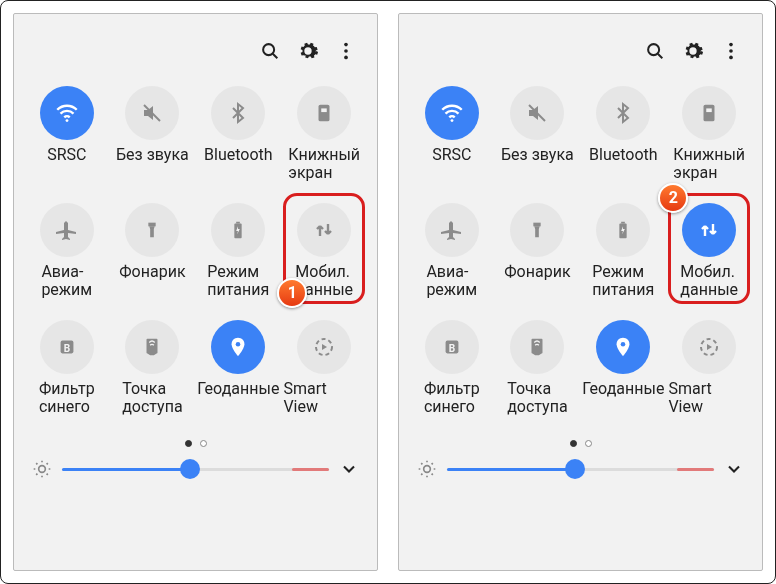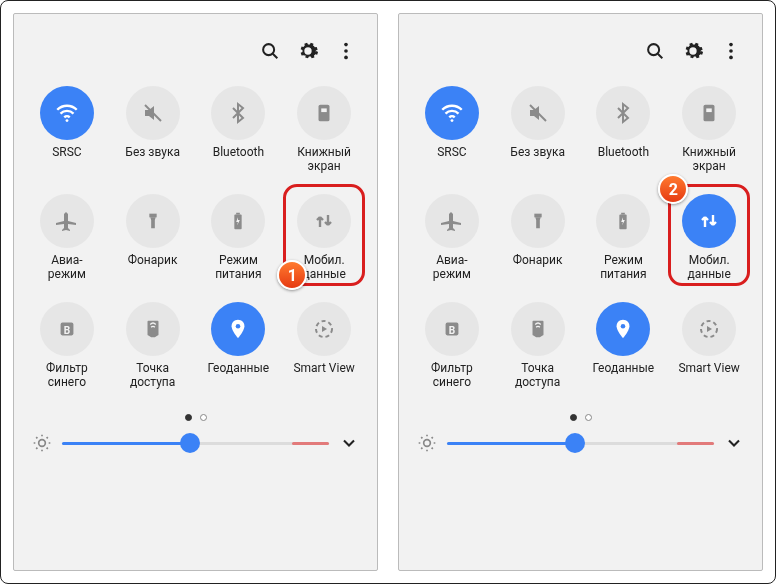--- a/index.html
+++ b/index.html
@@ -37,21 +37,21 @@
     position: relative;
   }
   .circle {
     width: 54px; height: 54px; border-radius: 50%;
     background: #e6e6e6;
     display: flex; align-items: center; justify-content: center;
     color: #8b8b8b;
   }
   .circle.active { background: #3b82f6; color: #fff; }
   .label {
-    font-size: 12px; color: #222; text-align: center;
+    font-size: 16px; color: #222; 
     margin-top: 6px; line-height: 1.15; min-height: 28px;
     white-space: pre-line;
   }
   .highlight {
     position: absolute; inset: -2px 2px 2px 2px;
     border: 3px solid #d91e1e; border-radius: 14px;
     pointer-events: none;
   }
   .badge {
     position: absolute; width: 30px; height: 30px;

